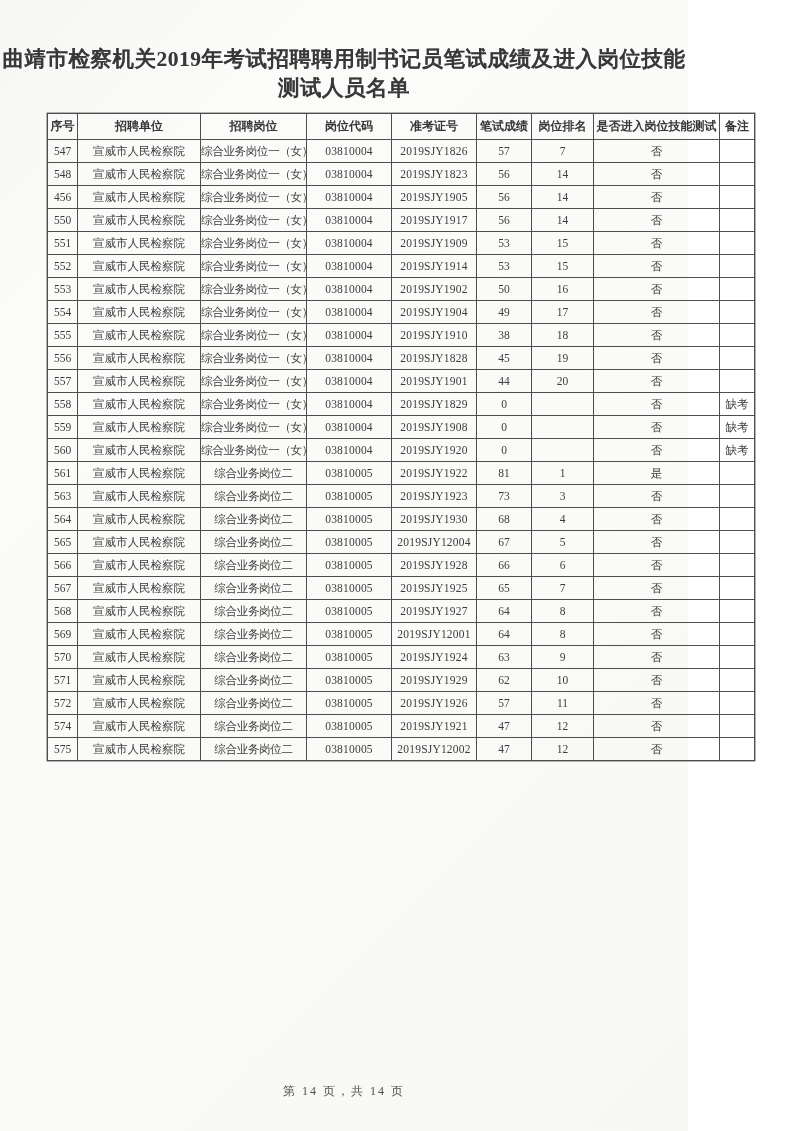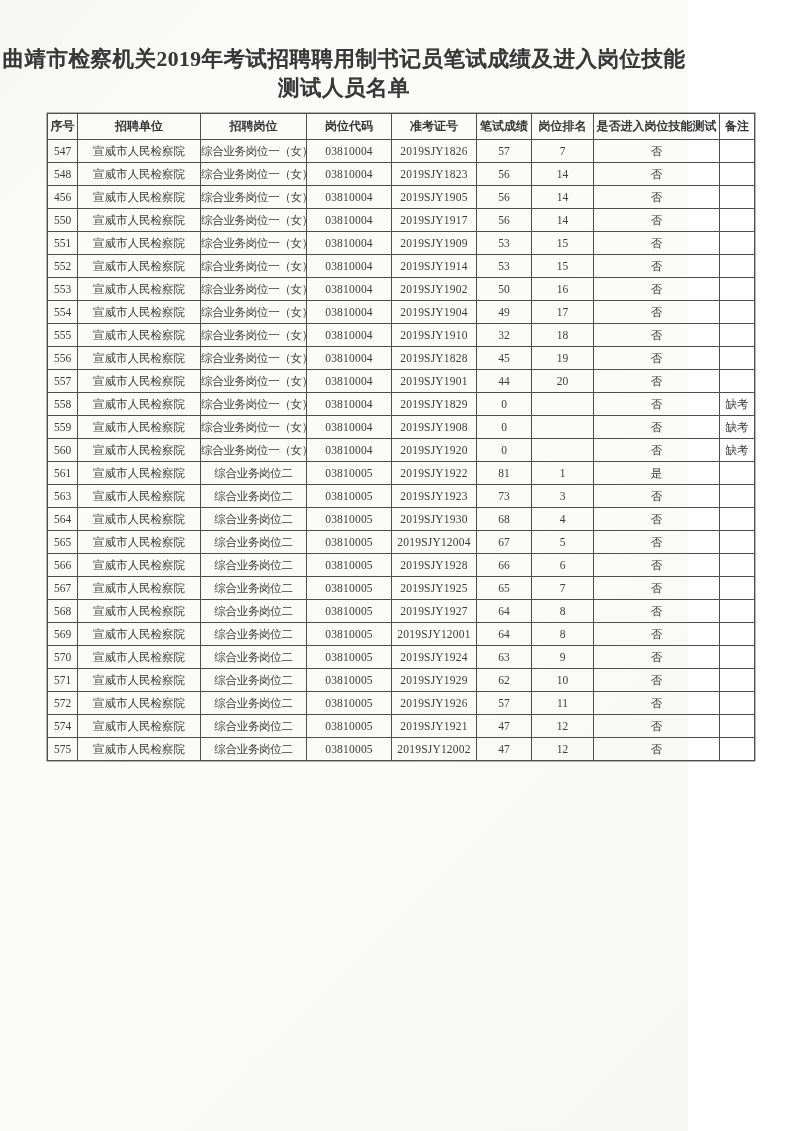--- a/index.html
+++ b/index.html
@@ -191,21 +191,21 @@
           <td class="c6">17</td>
           <td class="c7">否</td>
           <td class="c8"></td>
         </tr>
         <tr>
           <td class="c0">555</td>
           <td class="c1">宣威市人民检察院</td>
           <td class="c2">综合业务岗位一（女）</td>
           <td class="c3">03810004</td>
           <td class="c4">2019SJY1910</td>
-          <td class="c5">32</td>
+          <td class="c5">38</td>
           <td class="c6">18</td>
           <td class="c7">否</td>
           <td class="c8"></td>
         </tr>
         <tr>
           <td class="c0">556</td>
           <td class="c1">宣威市人民检察院</td>
           <td class="c2">综合业务岗位一（女）</td>
           <td class="c3">03810004</td>
           <td class="c4">2019SJY1828</td>
@@ -397,14 +397,15 @@
           <td class="c3">03810005</td>
           <td class="c4">2019SJY12002</td>
           <td class="c5">47</td>
           <td class="c6">12</td>
           <td class="c7">否</td>
           <td class="c8"></td>
         </tr>
       </tbody>
   </table>
 
+  <div class="footer">第 14 页，共 14 页</div>
 
 </div>
 
 </body></html>

